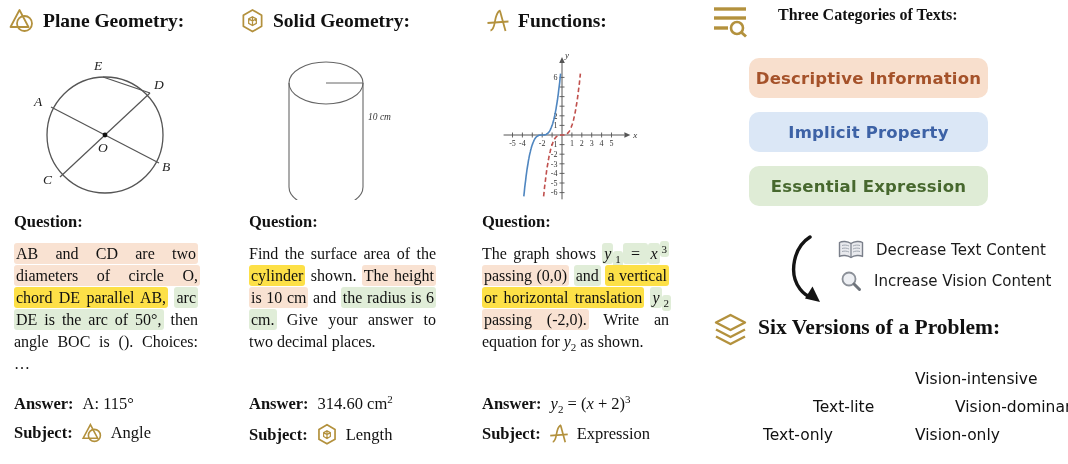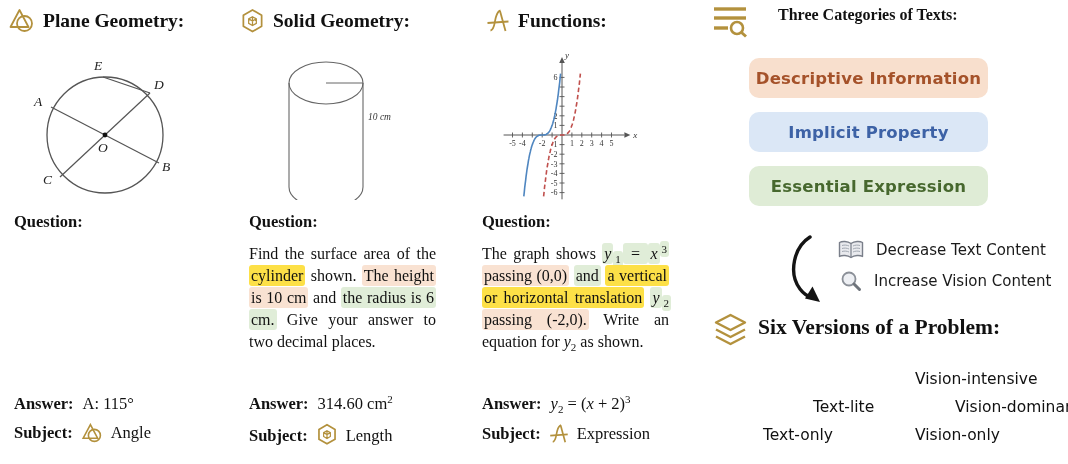--- a/index.html
+++ b/index.html
@@ -22,21 +22,21 @@
   .q-text{position:absolute;top:243px;font-size:16px;line-height:21.9px;text-align:justify;}
   .hl{padding:2px 2px;border-radius:3px;box-decoration-break:clone;-webkit-box-decoration-break:clone;}
   .hl-peach{background:#f9e2d2;}
   .hl-blue{background:#fde047;}
   .hl-green{background:#e0edd8;}
   .it{font-style:italic;}
   .q-text sub,.q-text sup,.ans sub,.ans sup{font-size:11px;line-height:0;}
 
   .ans-row{position:absolute;top:394px;display:flex;align-items:baseline;gap:9px;font-size:16.5px;}
   .ans-row .lbl,.subj-row .lbl{font-weight:bold;}
-  .subj-row{position:absolute;top:423px;display:flex;align-items:flex-end;gap:8px;font-size:16.5px;}
+  .subj-row{position:absolute;top:423px;display:flex;align-items:center;gap:8px;font-size:16.5px;}
   #col1 .q-label,#col1 .ans-row,#col1 .subj-row{left:6px;}
   #col1 .q-text{left:6px;width:184px;}
   #col2 .q-label,#col2 .ans-row,#col2 .subj-row{left:11px;}
   #col2 .q-text{left:11px;width:187px;}
   #col3 .q-label,#col3 .ans-row,#col3 .subj-row{left:8px;}
   #col3 .q-text{left:8px;width:187px;}
 
   .comic{font-family:"DejaVu Sans",sans-serif;}
   .tc-title{position:absolute;left:48px;top:6px;font-weight:bold;font-size:16px;white-space:nowrap;margin-left:20px;}
   .badge{position:absolute;left:39px;width:239px;height:40px;border-radius:10px;
@@ -71,20 +71,21 @@
       <circle cx="77" cy="91" r="2.4" fill="#111"></circle>
       <text class="figlabel" x="66" y="26">E</text>
       <text class="figlabel" x="126" y="45">D</text>
       <text class="figlabel" x="6" y="62">A</text>
       <text class="figlabel" x="134" y="127">B</text>
       <text class="figlabel" x="15" y="140">C</text>
       <text class="figlabel" x="70" y="108">O</text>
     </svg>
 
     <div class="q-label">Question:</div>
+    <div class="q-text"><span class="hl hl-peach">AB and CD are two diameters of circle O,</span><span> </span><span class="hl hl-blue">chord DE parallel AB,</span><span> </span><span class="hl hl-green">arc DE is the arc of 50°,</span><span> then angle BOC is (). Choices: …</span></div>
 
     <div class="ans-row">
       <span class="lbl">Answer:</span>
       <span class="ans"><span>A: 115°</span></span>
     </div>
     <div class="subj-row">
       <span class="lbl">Subject:</span>
       <svg width="22" height="20" viewBox="0 0 27 25">
         <path d="M11.5 2 L2.5 19 H20.5 Z" fill="none" stroke="#b3913d" stroke-width="2"></path>
         <circle cx="16.5" cy="15.5" r="7.5" fill="none" stroke="#b3913d" stroke-width="2"></circle>

